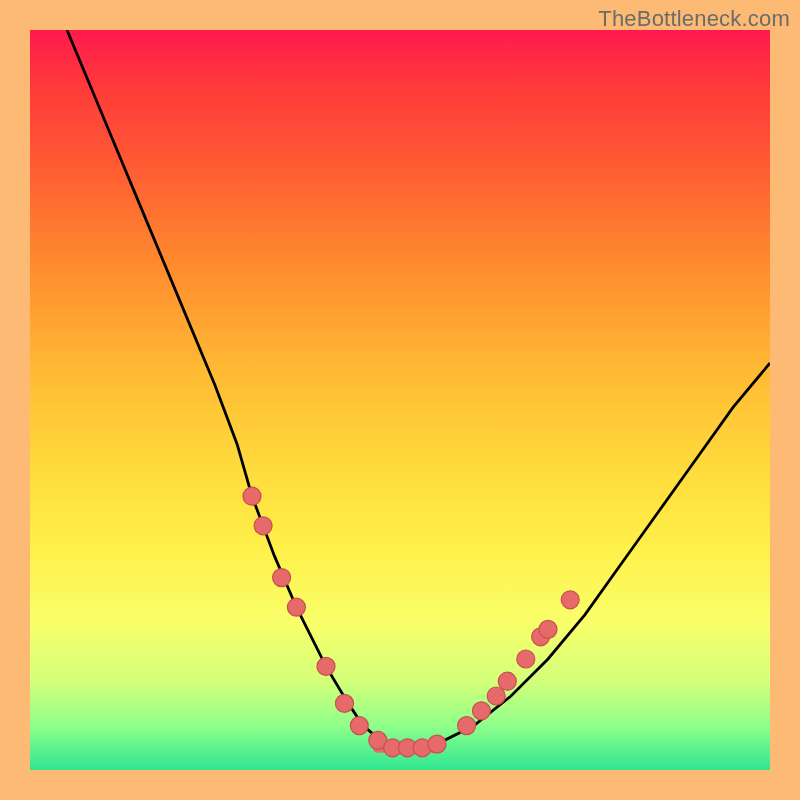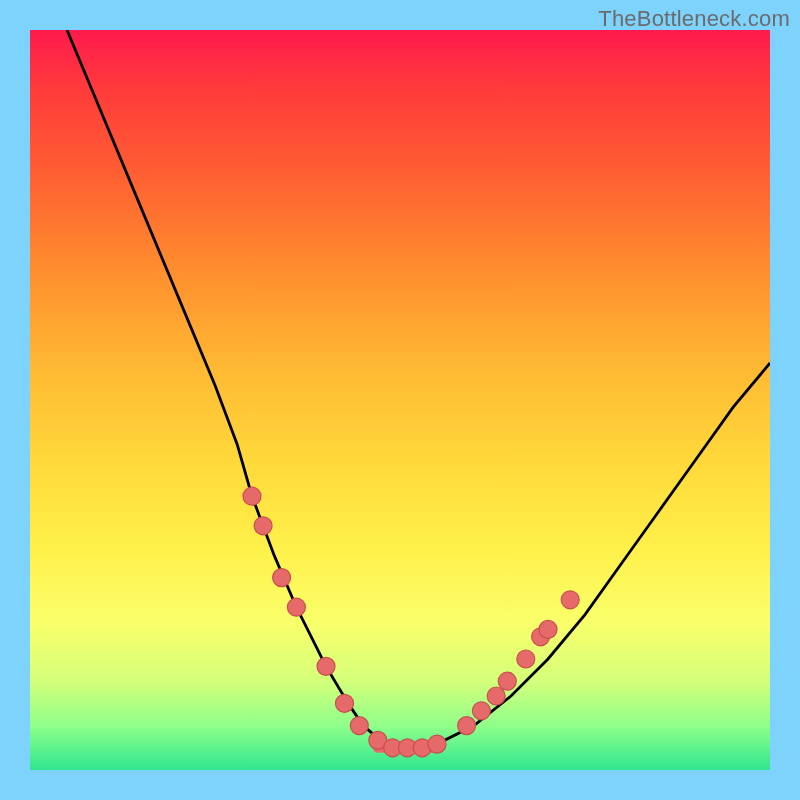--- a/index.html
+++ b/index.html
@@ -10,21 +10,21 @@
     background: #000;
     overflow: hidden;
     font-family: Arial, Helvetica, sans-serif;
   }
   .frame {
     position: absolute;
     left: 0;
     top: 0;
     width: 800px;
     height: 800px;
-    background: #7dd3fc;
+    background: #fdba74;
   }
   .plot {
     position: absolute;
     left: 30px;
     top: 30px;
     width: 740px;
     height: 740px;
     background: linear-gradient(to bottom,
       #ff1a4d 0%,
       #ff3b3b 8%,

